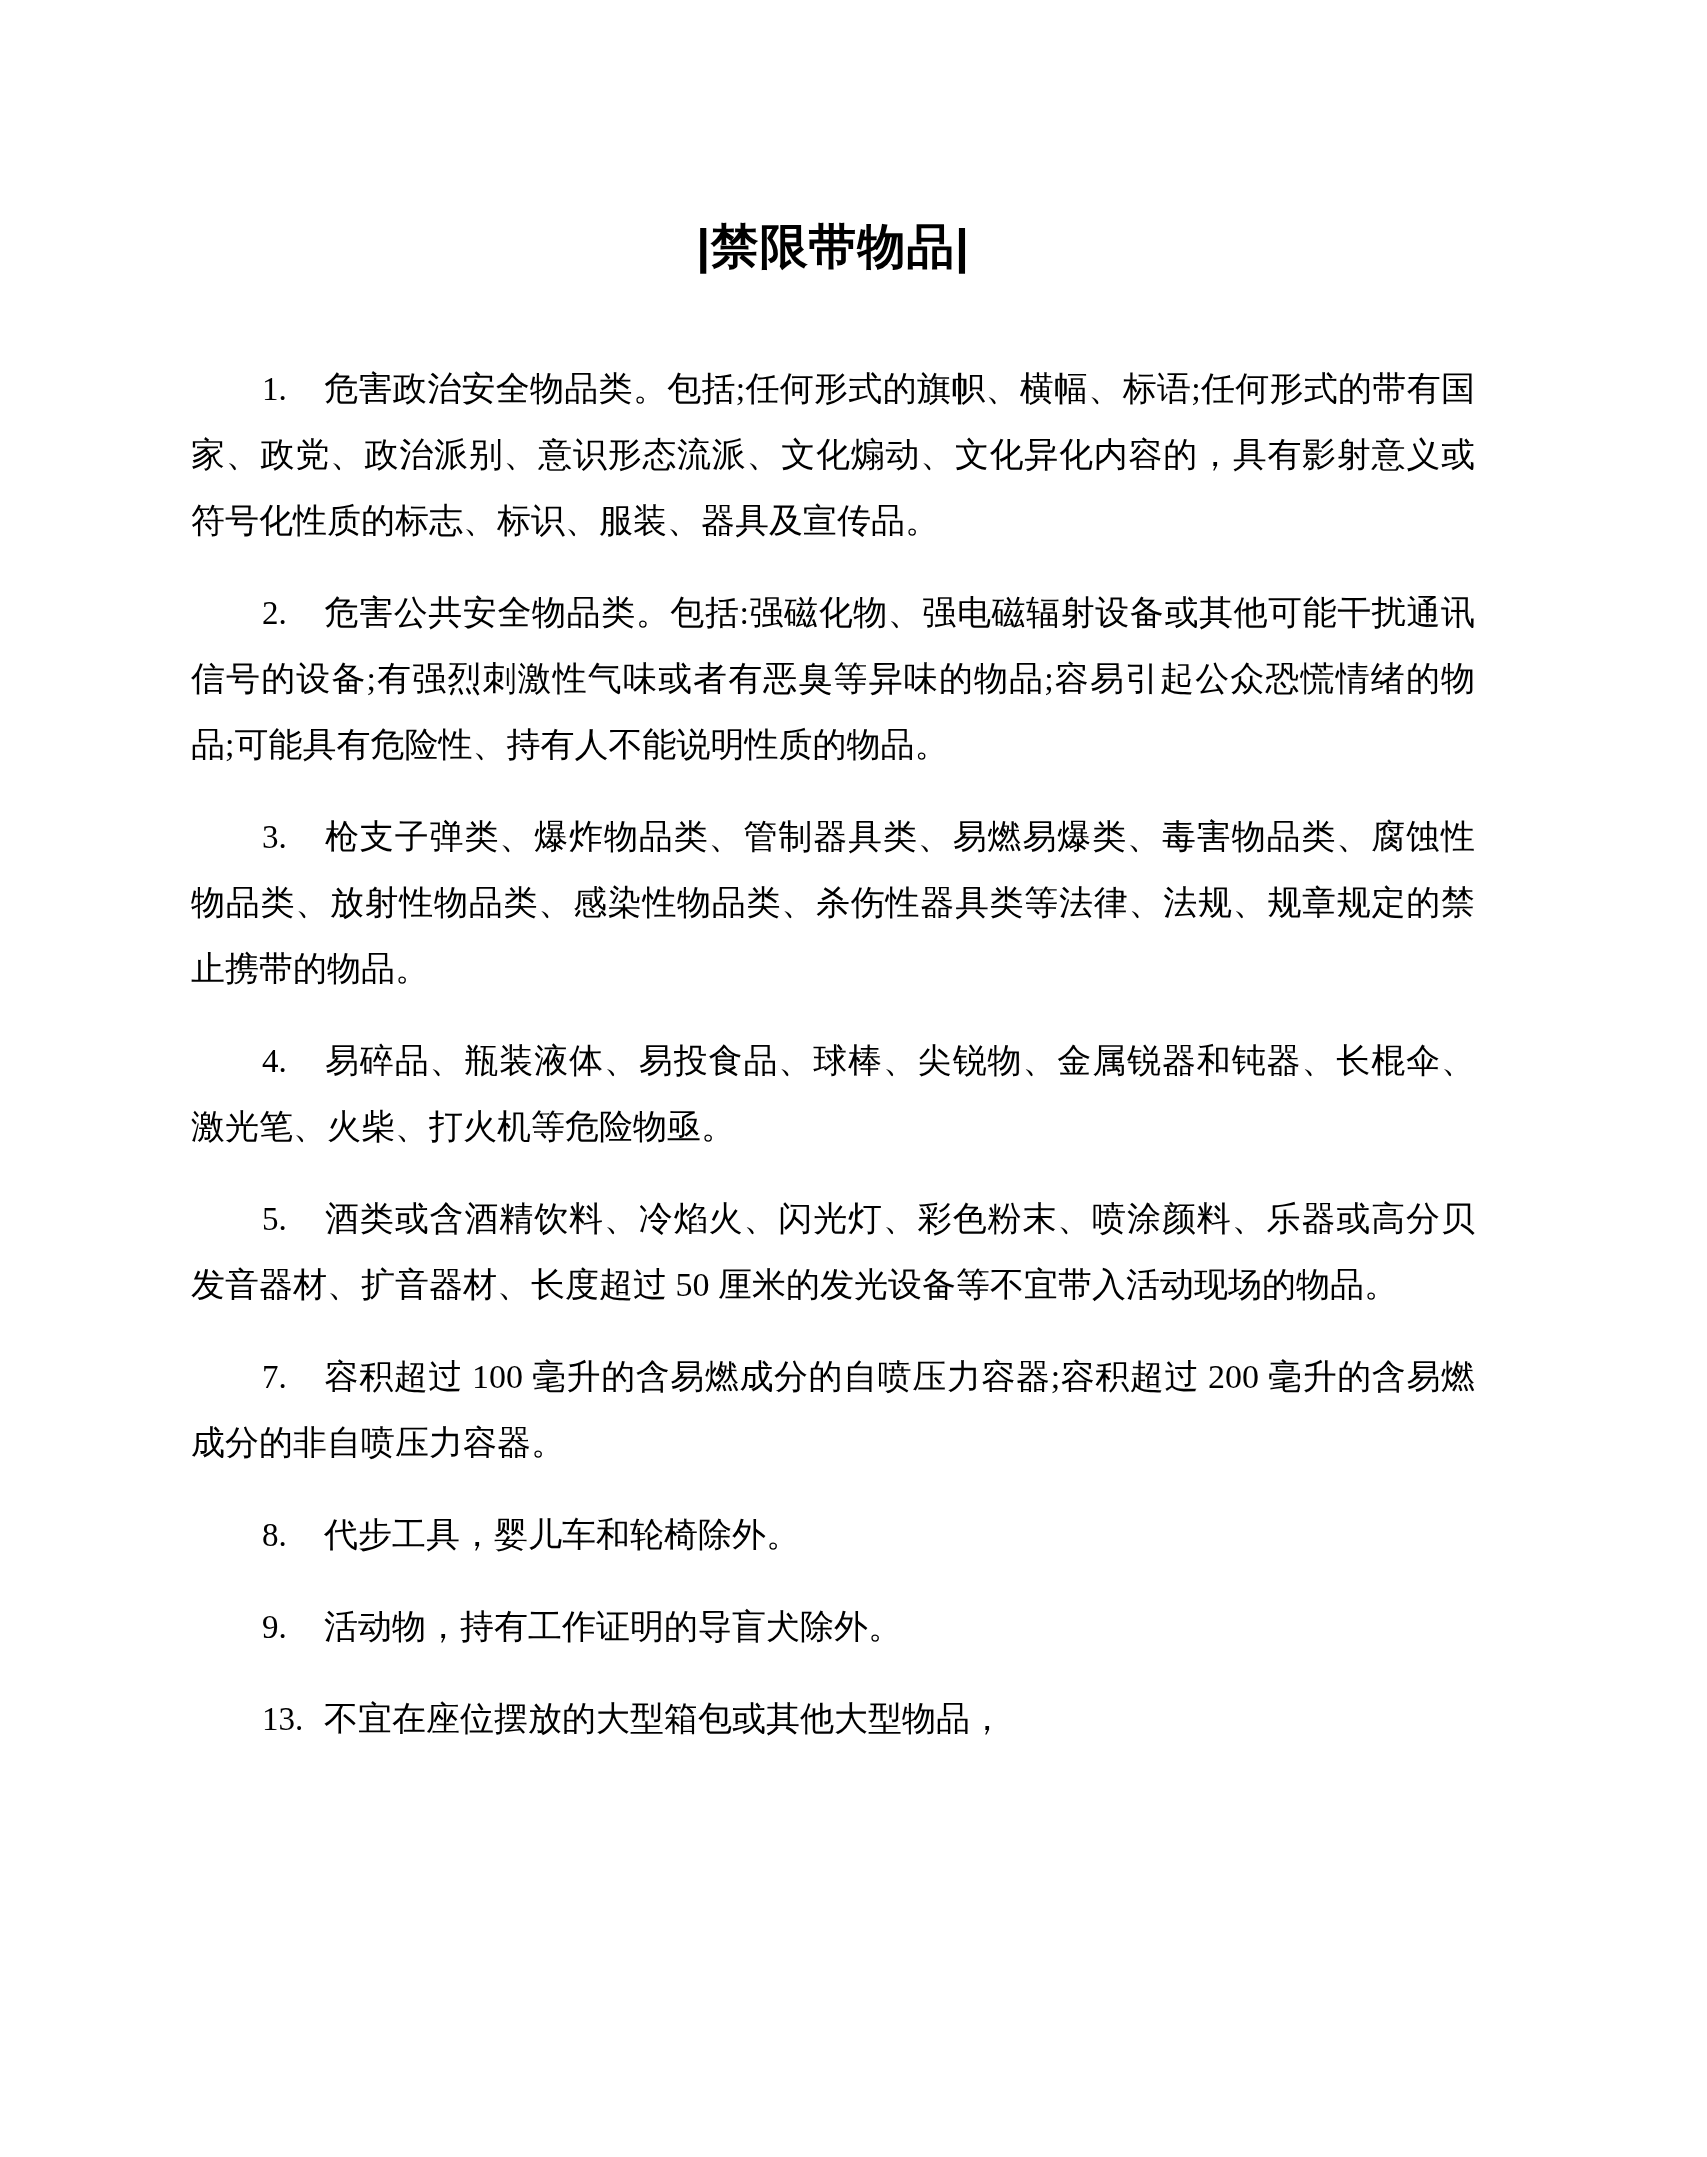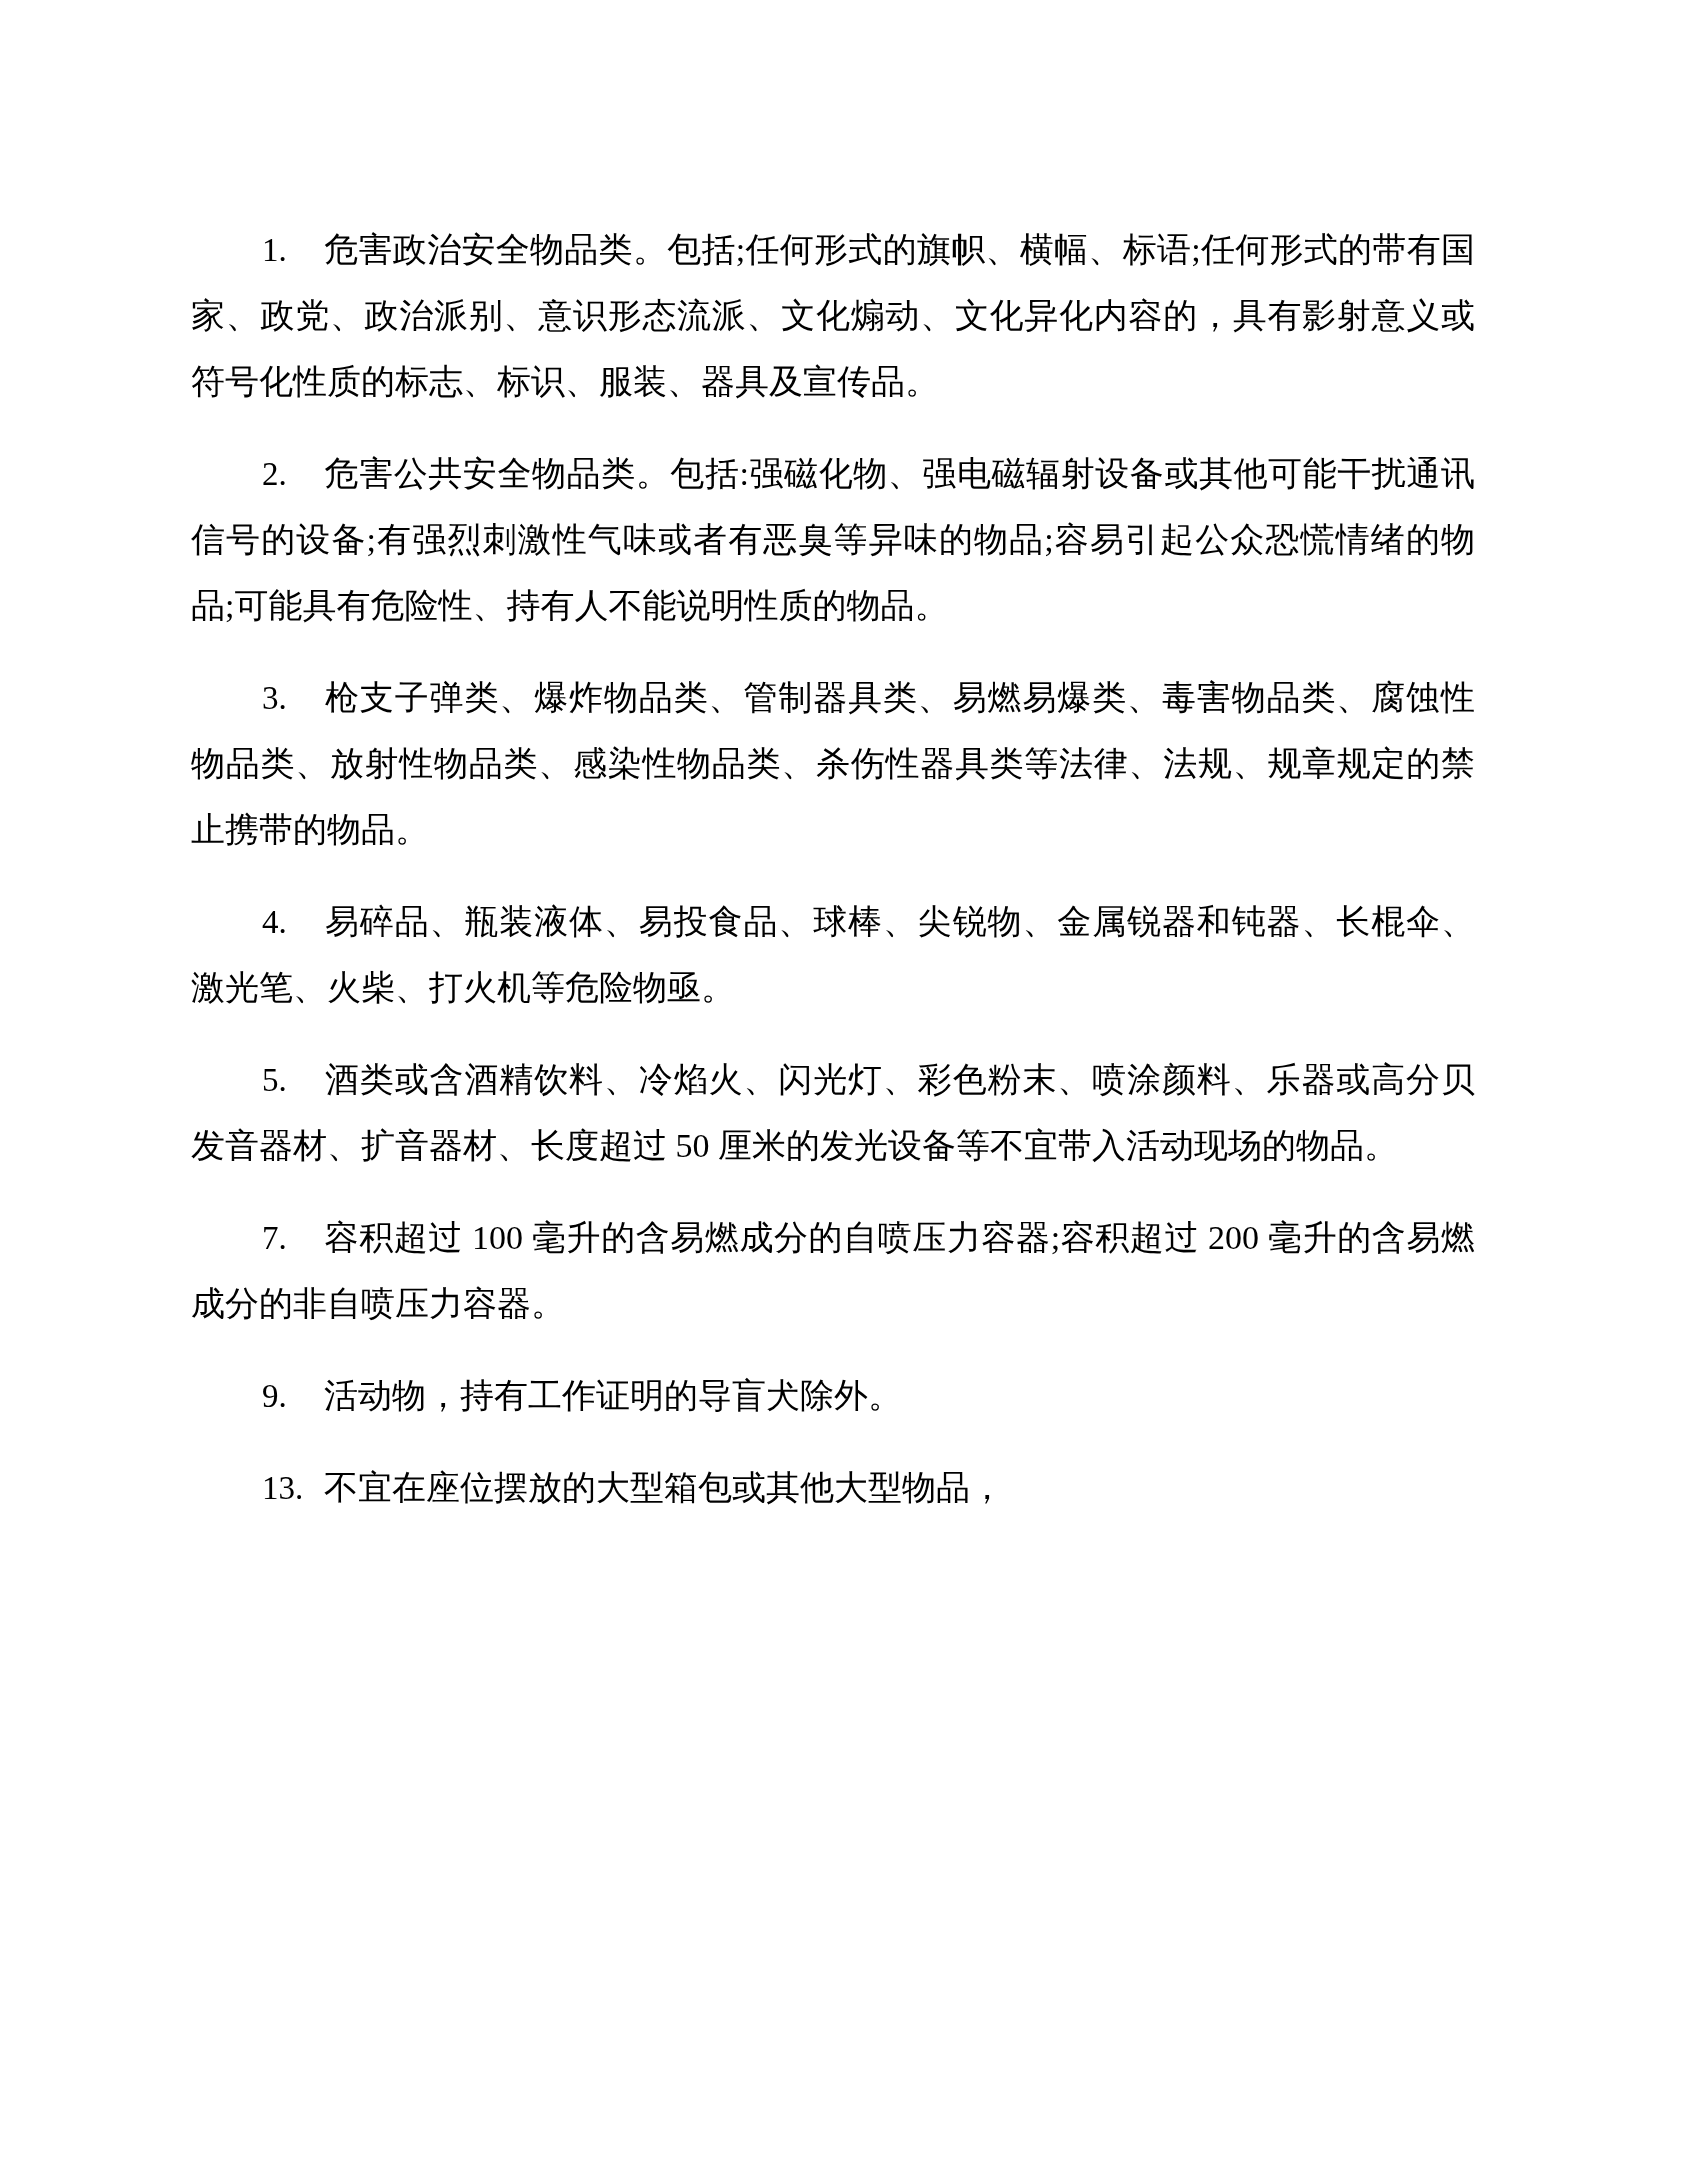--- a/index.html
+++ b/index.html
@@ -42,23 +42,25 @@
     display: inline-block;
     width: 62px;
     text-indent: 0;
     font-size: 33px;
   }
 </style>
 </head>
 <body>
 
 <div class="page">
+  <h1 class="doc-title">|禁限带物品|</h1>
 
   <p class="item"><span class="num">1.</span><span>危害政治安全物品类。包括;任何形式的旗帜、横幅、标语;任何形式的带有国家、政党、政治派别、意识形态流派、文化煽动、文化异化内容的，具有影射意义或符号化性质的标志、标识、服装、器具及宣传品。</span></p>
   <p class="item"><span class="num">2.</span><span>危害公共安全物品类。包括:强磁化物、强电磁辐射设备或其他可能干扰通讯信号的设备;有强烈刺激性气味或者有恶臭等异味的物品;容易引起公众恐慌情绪的物品;可能具有危险性、持有人不能说明性质的物品。</span></p>
   <p class="item"><span class="num">3.</span><span>枪支子弹类、爆炸物品类、管制器具类、易燃易爆类、毒害物品类、腐蚀性物品类、放射性物品类、感染性物品类、杀伤性器具类等法律、法规、规章规定的禁止携带的物品。</span></p>
   <p class="item"><span class="num">4.</span><span>易碎品、瓶装液体、易投食品、球棒、尖锐物、金属锐器和钝器、长棍伞、激光笔、火柴、打火机等危险物亟。</span></p>
   <p class="item"><span class="num">5.</span><span>酒类或含酒精饮料、冷焰火、闪光灯、彩色粉末、喷涂颜料、乐器或高分贝发音器材、扩音器材、长度超过 50 厘米的发光设备等不宜带入活动现场的物品。</span></p>
   <p class="item"><span class="num">7.</span><span>容积超过 100 毫升的含易燃成分的自喷压力容器;容积超过 200 毫升的含易燃成分的非自喷压力容器。</span></p>
+  <p class="item"><span class="num">8.</span><span>代步工具，婴儿车和轮椅除外。</span></p>
   <p class="item"><span class="num">9.</span><span>活动物，持有工作证明的导盲犬除外。</span></p>
   <p class="item"><span class="num">13.</span><span>不宜在座位摆放的大型箱包或其他大型物品，</span></p>
 </div>
 
 
 </body></html>

